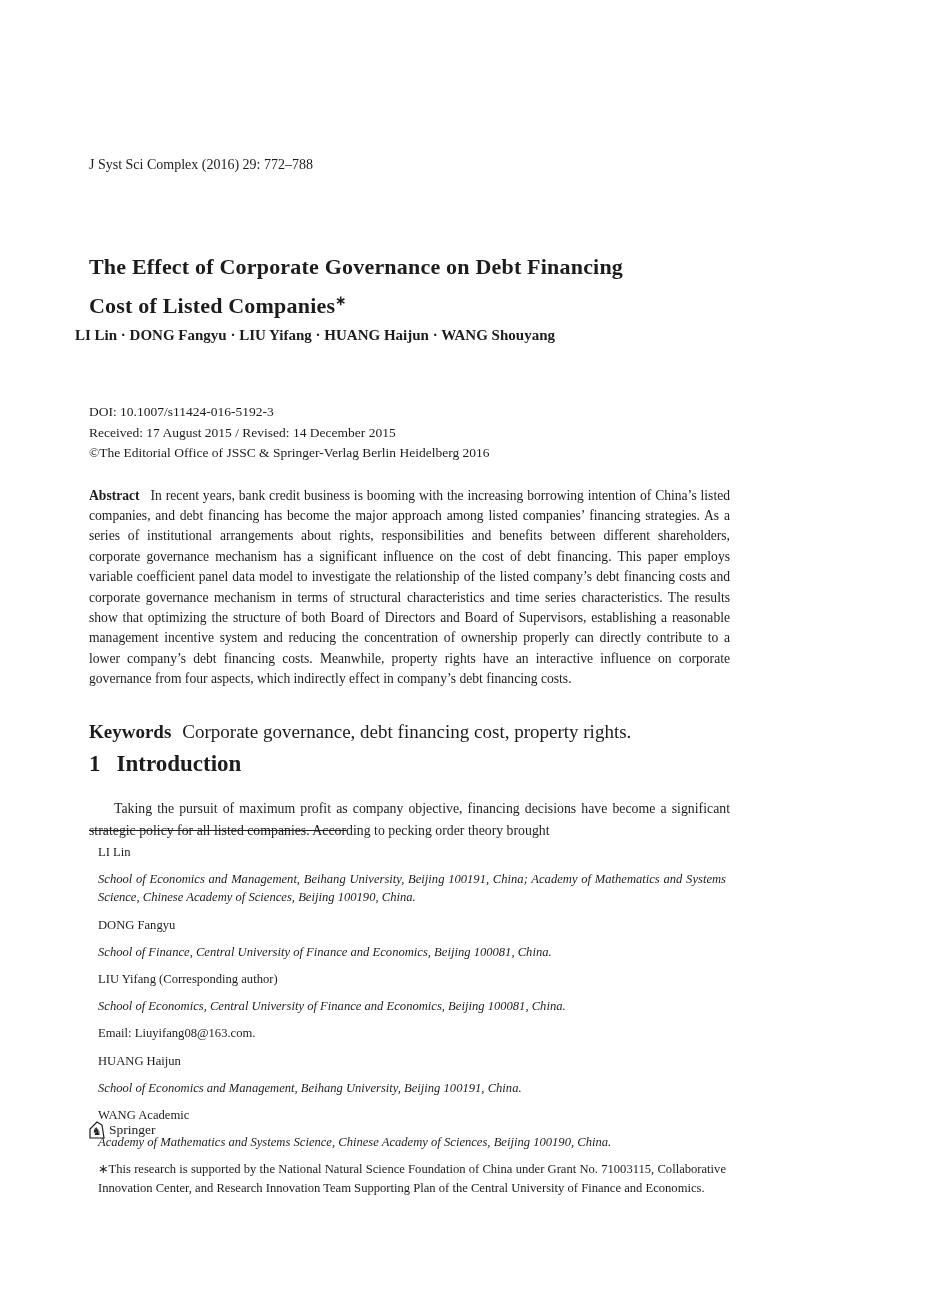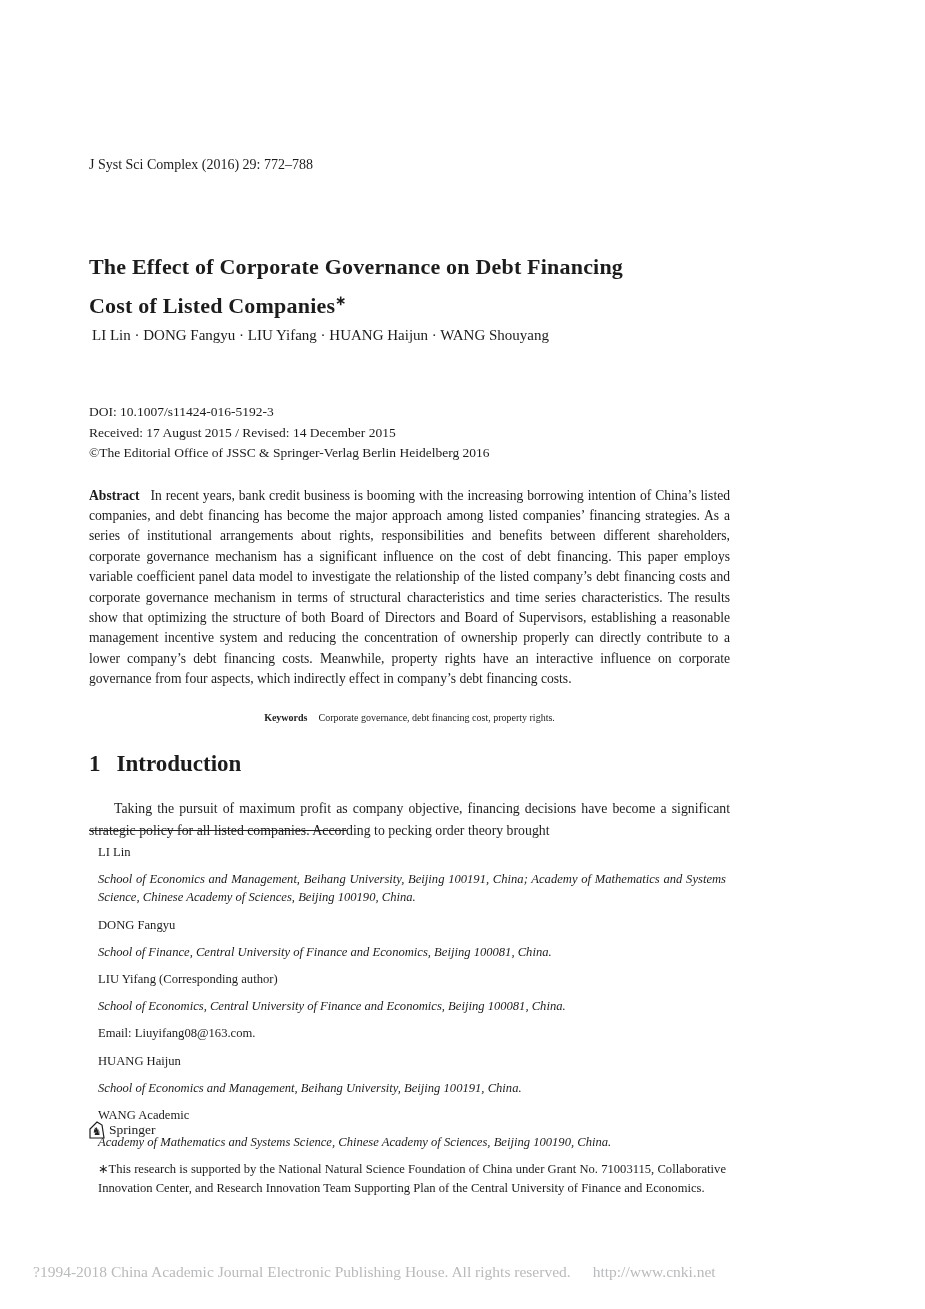--- a/index.html
+++ b/index.html
@@ -19,37 +19,36 @@
     font-size:14px;
   }
   .title{
     left:89px; top:250px; width:660px;
     font-size:22px; font-weight:bold;
     line-height:34px;
     letter-spacing:0.2px;
   }
   .title sup{font-size:13px;}
   .authors{
-    left:92px; top:327px; width:660px;
-    font-size:15px; font-weight:normal;
+    left:75px; top:327px; width:660px;
+    font-size:15px; font-weight:bold;
   }
   .meta{
     left:89px; top:402px; width:660px;
     font-size:13.5px; line-height:20.5px;
   }
   .abstract{
     left:89px; top:472px; width:641px;
     font-size:13.6px; line-height:20.4px;
     text-align:justify;
   }
   .label-bold{font-weight:bold; margin-right:11px;}
   .keywords{
     left:89px; top:702px; width:641px;
-    font-size:10px;
-    text-align:center;
+    font-size:19px;
   }
   .section-head{
     left:89px; top:751px;
     font-size:23px; font-weight:bold;
   }
   .section-num{margin-right:16px;}
   .intro{
     left:89px; top:784px; width:641px;
     font-size:13.8px; line-height:22px;
     text-align:justify;
@@ -127,17 +126,14 @@
   <div class="abs springer">
     <span>
       <svg width="16" height="18" viewBox="0 0 16 18">
         <polygon points="1,17 1,8 8,1 13,4 15,17" fill="none" stroke="#1c1c1c" stroke-width="1.2"></polygon>
         <text x="3" y="14" font-size="11" fill="#1c1c1c" font-family="DejaVu Sans, sans-serif">♞</text>
       </svg>
     </span>
     <span>Springer</span>
   </div>
 
-  <div class="abs footer">
-    <span>?1994-2018 China Academic Journal Electronic Publishing House. All rights reserved.</span><span class="url">http://www.cnki.net</span>
-  </div>
 
 </div>
 
 </body></html>

